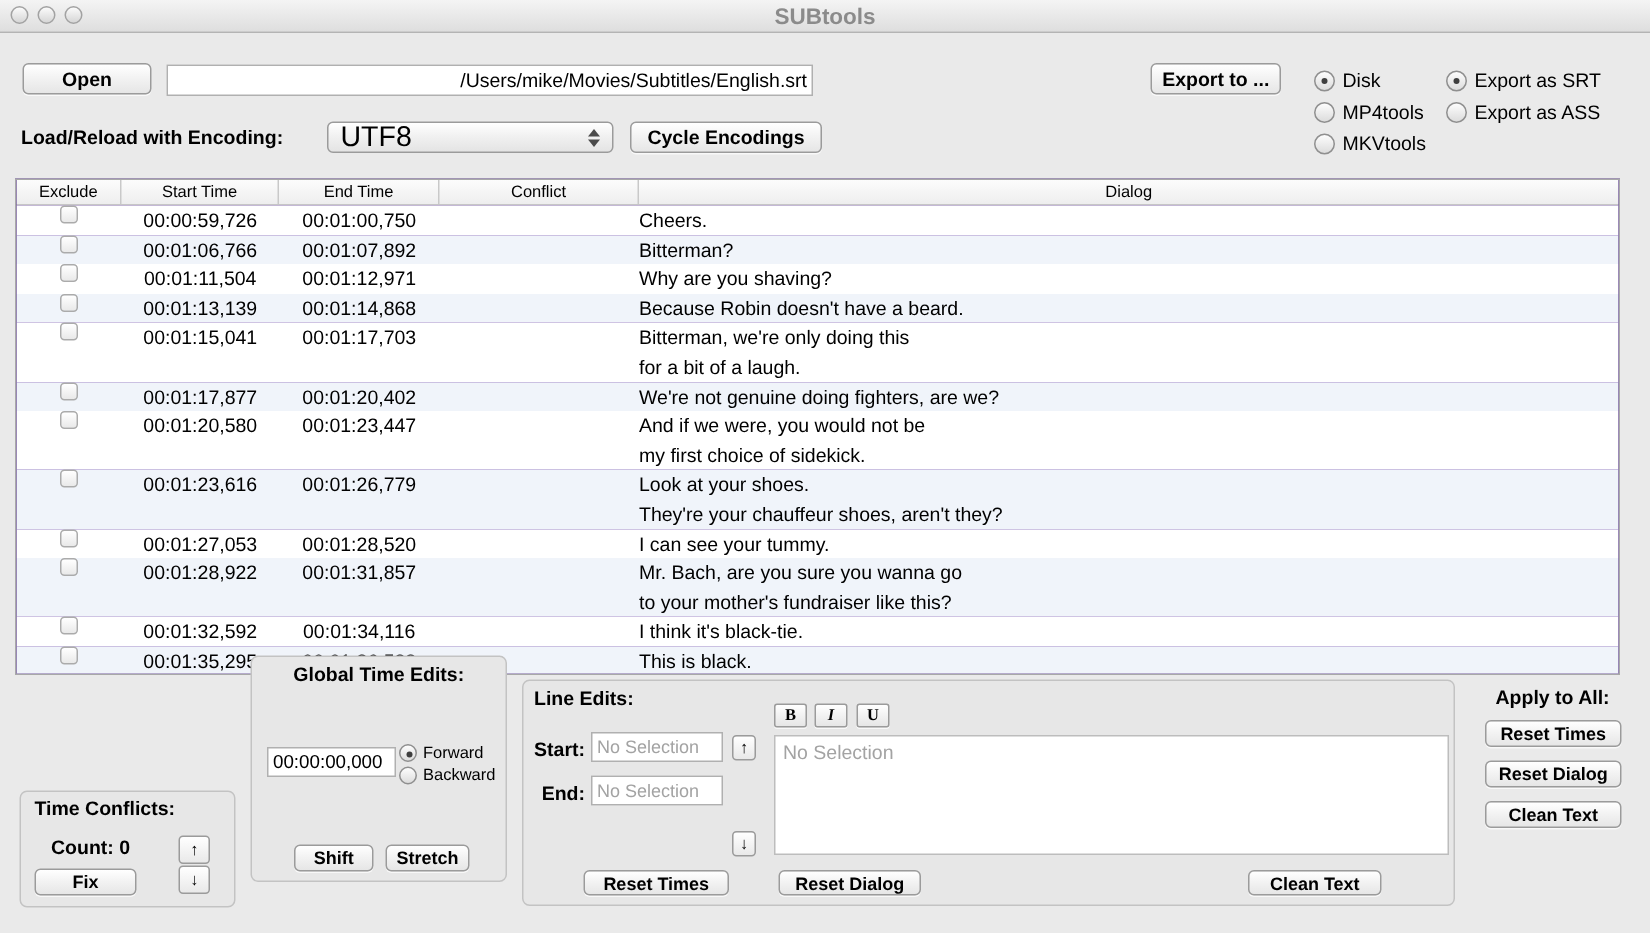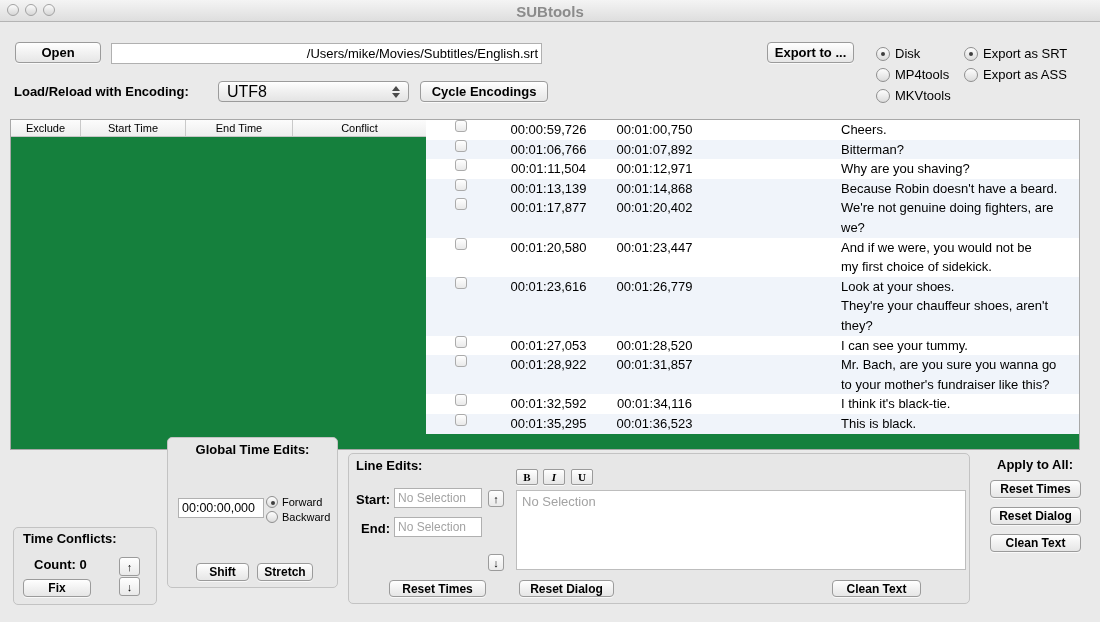--- a/index.html
+++ b/index.html
@@ -74,38 +74,38 @@
   }
   .panel-title { position:absolute; font-size:13px; font-weight:bold; }
 
   
   .encoding-label { left:14px; top:84px; font-size:13px; font-weight:bold; }
   .combo {
     left:218px; top:81px; width:191px; height:21px;
     background:linear-gradient(#ffffff,#f1f1f1 45%,#e4e4e4);
     border:1px solid #9b9b9b; border-radius:4px;
     display:flex; align-items:center; padding:0 8px;
-    font-size:16px;
+    font-size:19px;
   }
   .combo-value { flex:1; }
   .combo-stepper { display:flex; flex-direction:column; gap:2px; align-items:center; }
   .combo-stepper .up {
     width:0; height:0; border-left:4px solid transparent; border-right:4px solid transparent;
     border-bottom:5px solid #4a4a4a;
   }
   .combo-stepper .down {
     width:0; height:0; border-left:4px solid transparent; border-right:4px solid transparent;
     border-top:5px solid #4a4a4a;
   }
 
   
   .subtable {
     left:10px; top:119px; width:1070px; height:331px;
-    background:#15803d; border:1px solid #a8a8a8;
-    display:flex; overflow:hidden;
+    background:#4c1d95; border:1px solid #a8a8a8;
+    display:flex; flex-direction:column; overflow:hidden;
   }
   .thead {
     display:flex; height:17px; flex:0 0 17px;
     background:linear-gradient(#fcfcfc,#eeeeee);
     border-bottom:1px solid #c6c6c6;
     font-size:11px;
   }
   .th {
     display:flex; align-items:center; justify-content:center;
     border-right:1px solid #c9c9c9; height:100%;
@@ -209,20 +209,21 @@
 </div>
 
 <button class="btn" style="left:420px;top:81px;width:128px;height:21px;">Cycle Encodings</button>
 
 <div class="abs subtable">
   <div class="thead">
     <div class="th col-exclude">Exclude</div>
     <div class="th col-start">Start Time</div>
     <div class="th col-end">End Time</div>
     <div class="th col-conf">Conflict</div>
+    <div class="th col-dialog">Dialog</div>
   </div>
   <div class="tbody" id="table-body">
       <div class="trow">
     <div class="cell cell-exclude">
           <span class="checkbox"></span>
         </div>
     <div class="cell cell-start">00:00:59,726</div>
     <div class="cell cell-end">00:01:00,750</div>
     <div class="cell cell-conf"></div>
     <div class="cell cell-dialog">Cheers.</div>
@@ -246,20 +247,30 @@
     <div class="cell cell-dialog">Why are you shaving?</div>
   </div>
       <div class="trow alt">
     <div class="cell cell-exclude">
           <span class="checkbox"></span>
         </div>
     <div class="cell cell-start">00:01:13,139</div>
     <div class="cell cell-end">00:01:14,868</div>
     <div class="cell cell-conf"></div>
     <div class="cell cell-dialog">Because Robin doesn't have a beard.</div>
+  </div>
+      <div class="trow">
+    <div class="cell cell-exclude">
+          <span class="checkbox"></span>
+        </div>
+    <div class="cell cell-start">00:01:15,041</div>
+    <div class="cell cell-end">00:01:17,703</div>
+    <div class="cell cell-conf"></div>
+    <div class="cell cell-dialog">Bitterman, we're only doing this
+for a bit of a laugh.</div>
   </div>
       <div class="trow alt">
     <div class="cell cell-exclude">
           <span class="checkbox"></span>
         </div>
     <div class="cell cell-start">00:01:17,877</div>
     <div class="cell cell-end">00:01:20,402</div>
     <div class="cell cell-conf"></div>
     <div class="cell cell-dialog">We're not genuine doing fighters, are we?</div>
   </div>

